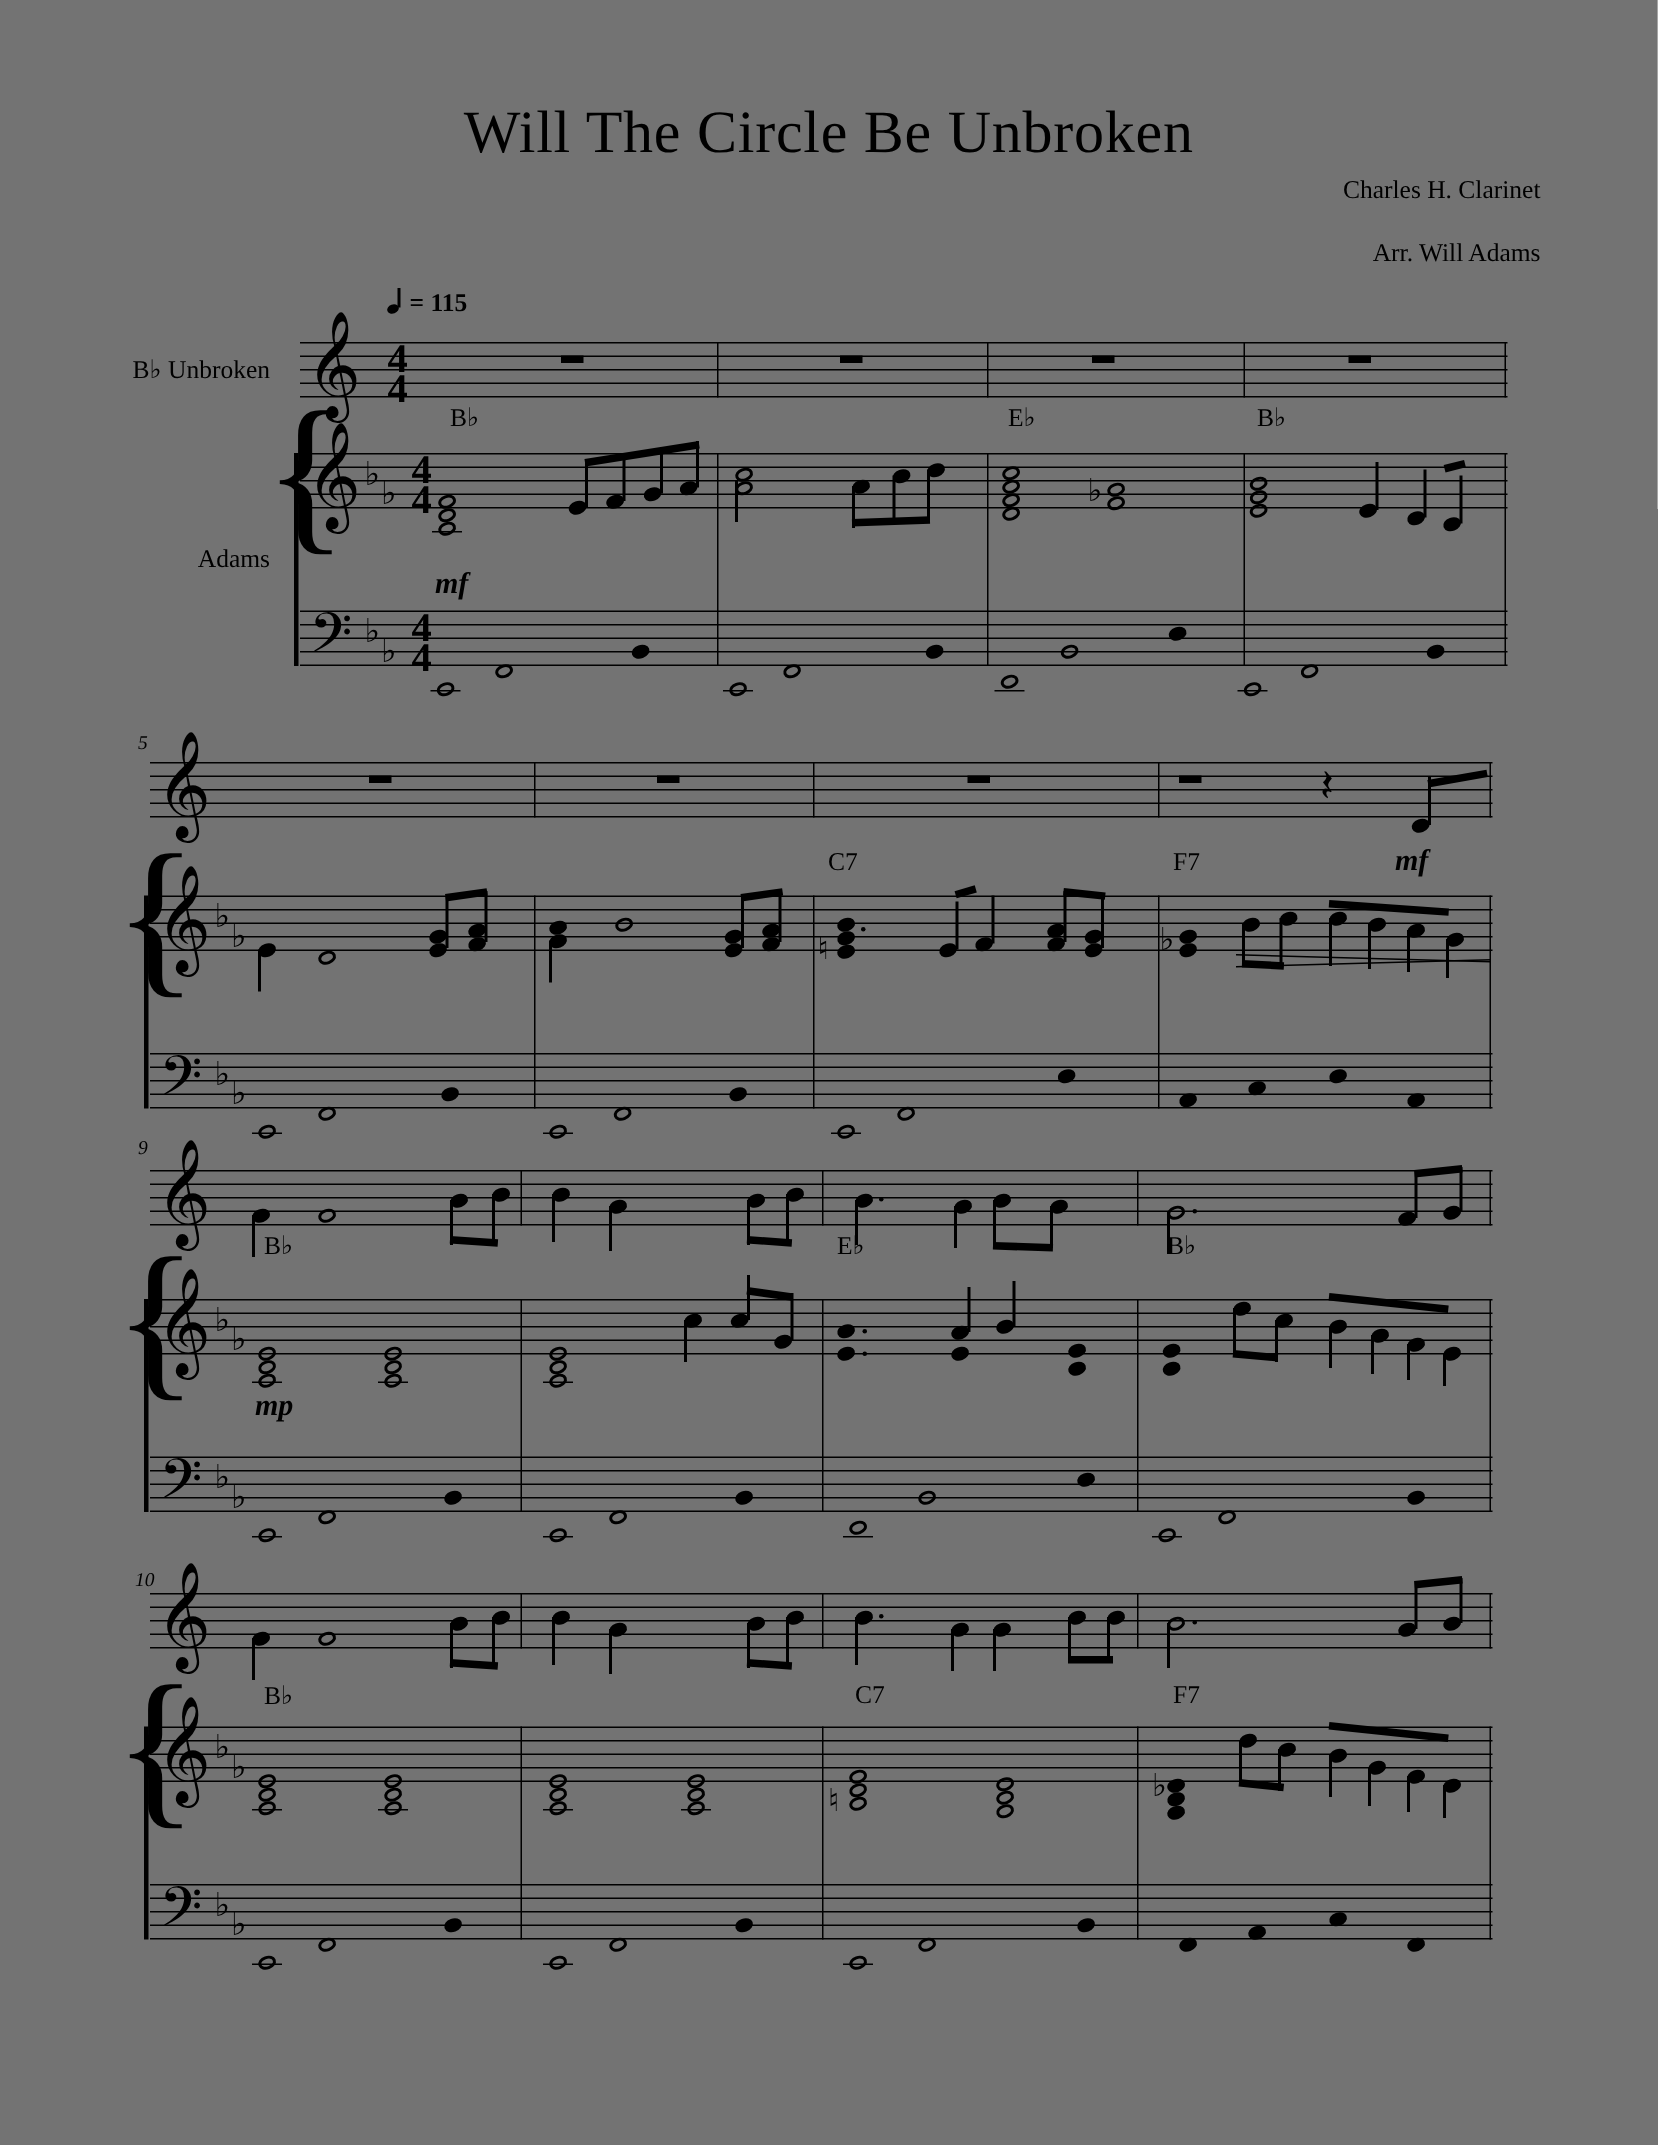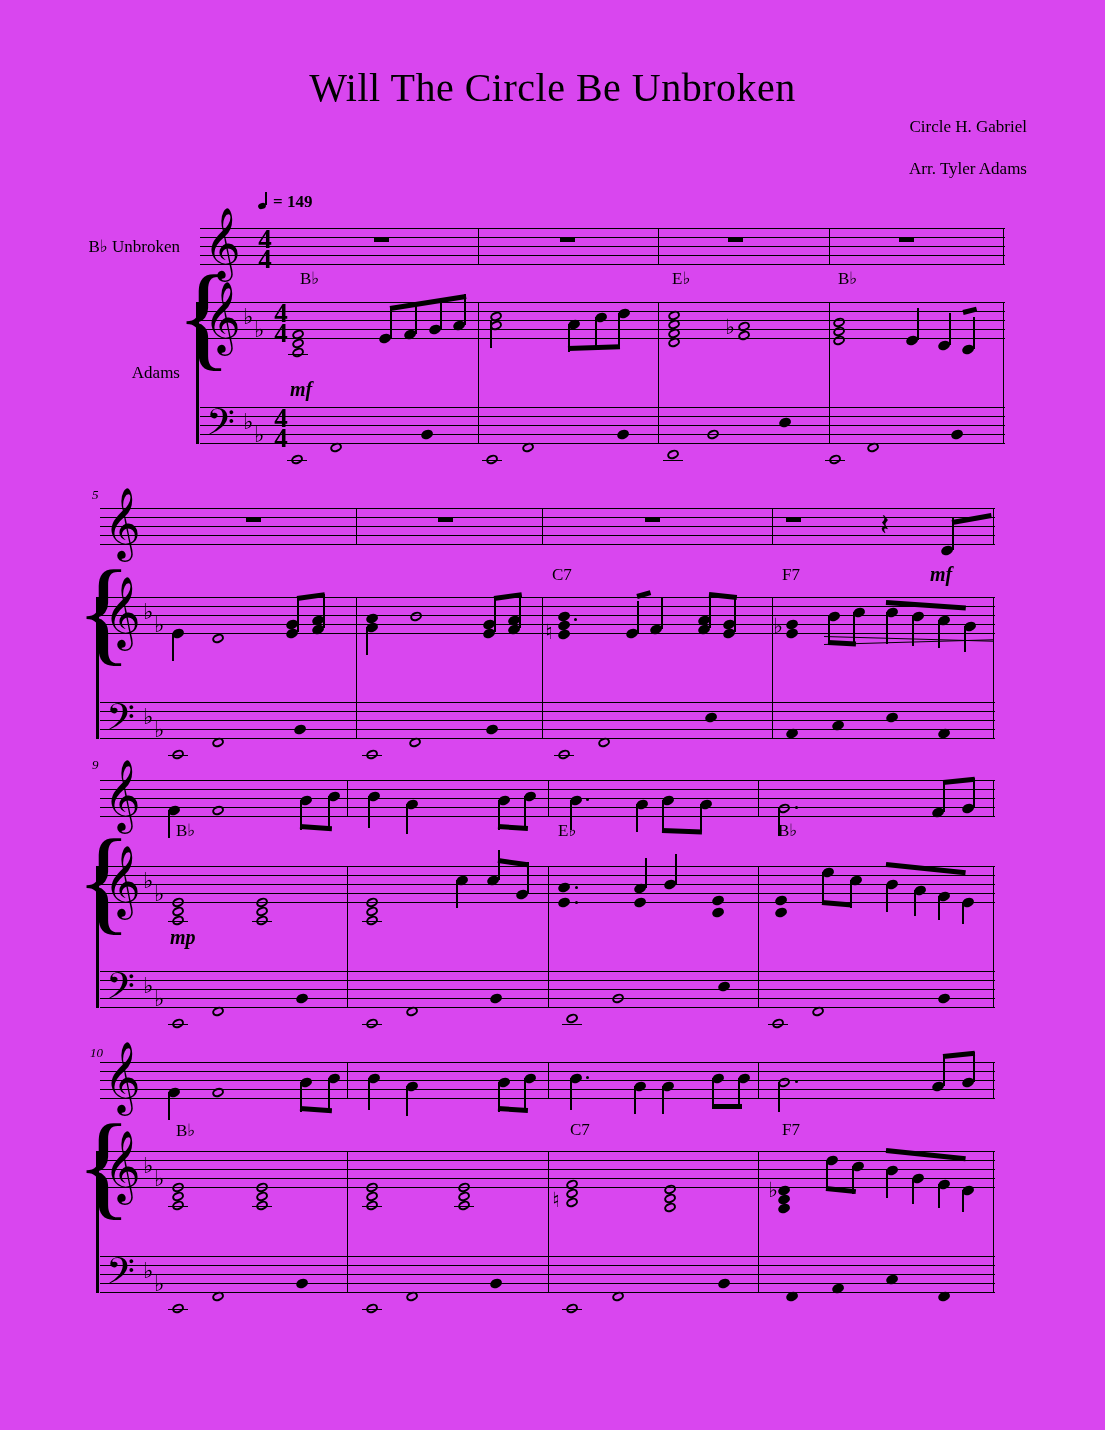--- a/index.html
+++ b/index.html
@@ -12,21 +12,21 @@
     height: 1430px;
     position: relative;
     font-family: "Liberation Serif", serif;
     color: #000;
     overflow: hidden;
   }
   .page {
     position: relative;
     width: 1105px;
     height: 1430px;
-    background: #d946ef;
+    background: #737373;
   }
   
   .title {
     position: absolute;
     top: 64px;
     left: 0;
     width: 1105px;
     text-align: center;
     font-size: 40px;
     font-family: "Liberation Serif", serif;
@@ -219,24 +219,24 @@
     transform-origin: left center;
     display: block;
   }
 </style>
 </head>
 <body>
 
 <div class="page">
 
   <div class="title">Will The Circle Be Unbroken</div>
-  <div class="composer">Circle H. Gabriel</div>
-  <div class="arranger">Arr. Tyler Adams</div>
+  <div class="composer">Charles H. Clarinet</div>
+  <div class="arranger">Arr. Will Adams</div>
   <div class="tempo">
-    <span class="notehead-q"></span><span>= 149</span>
+    <span class="notehead-q"></span><span>= 115</span>
   </div>
 
   <div class="system" style="top:0;height:480px;">
 
     <div class="instr-label" style="top:236px; left:60px; width:120px;">B♭ Unbroken</div>
     <div class="instr-label" style="top:363px; left:60px; width:120px;">Adams</div>
 
     <div class="staff" style="top:228px; left:200px; width:805px; height:37px;">
       <div class="line l0"></div>
       <div class="line l1"></div>

